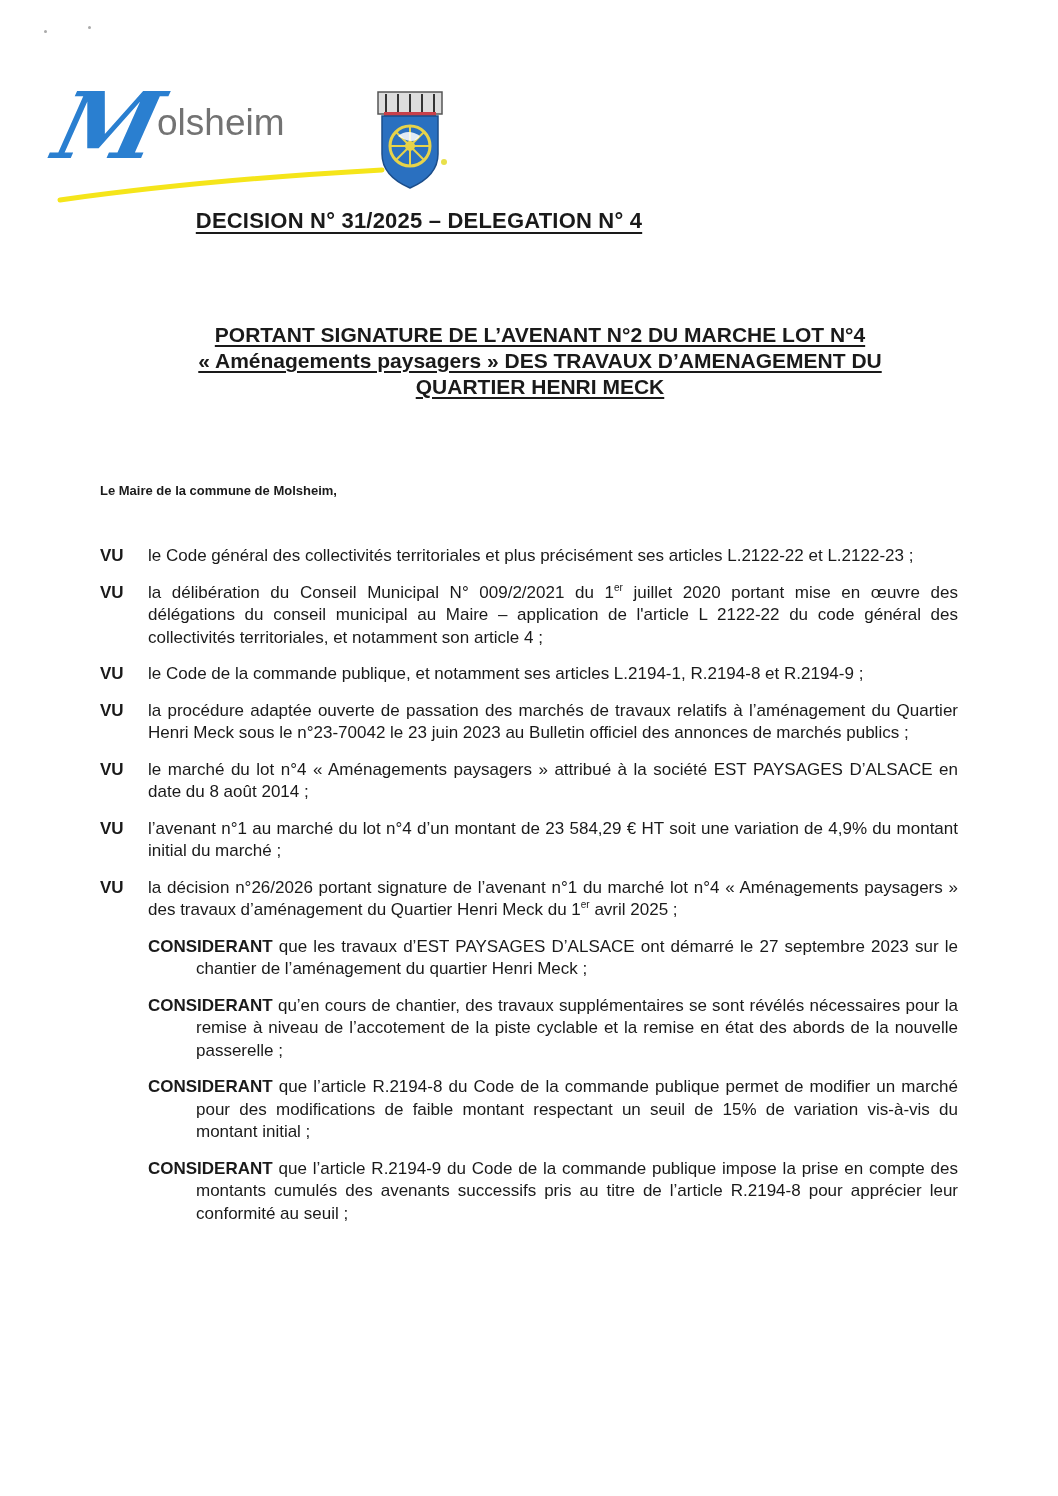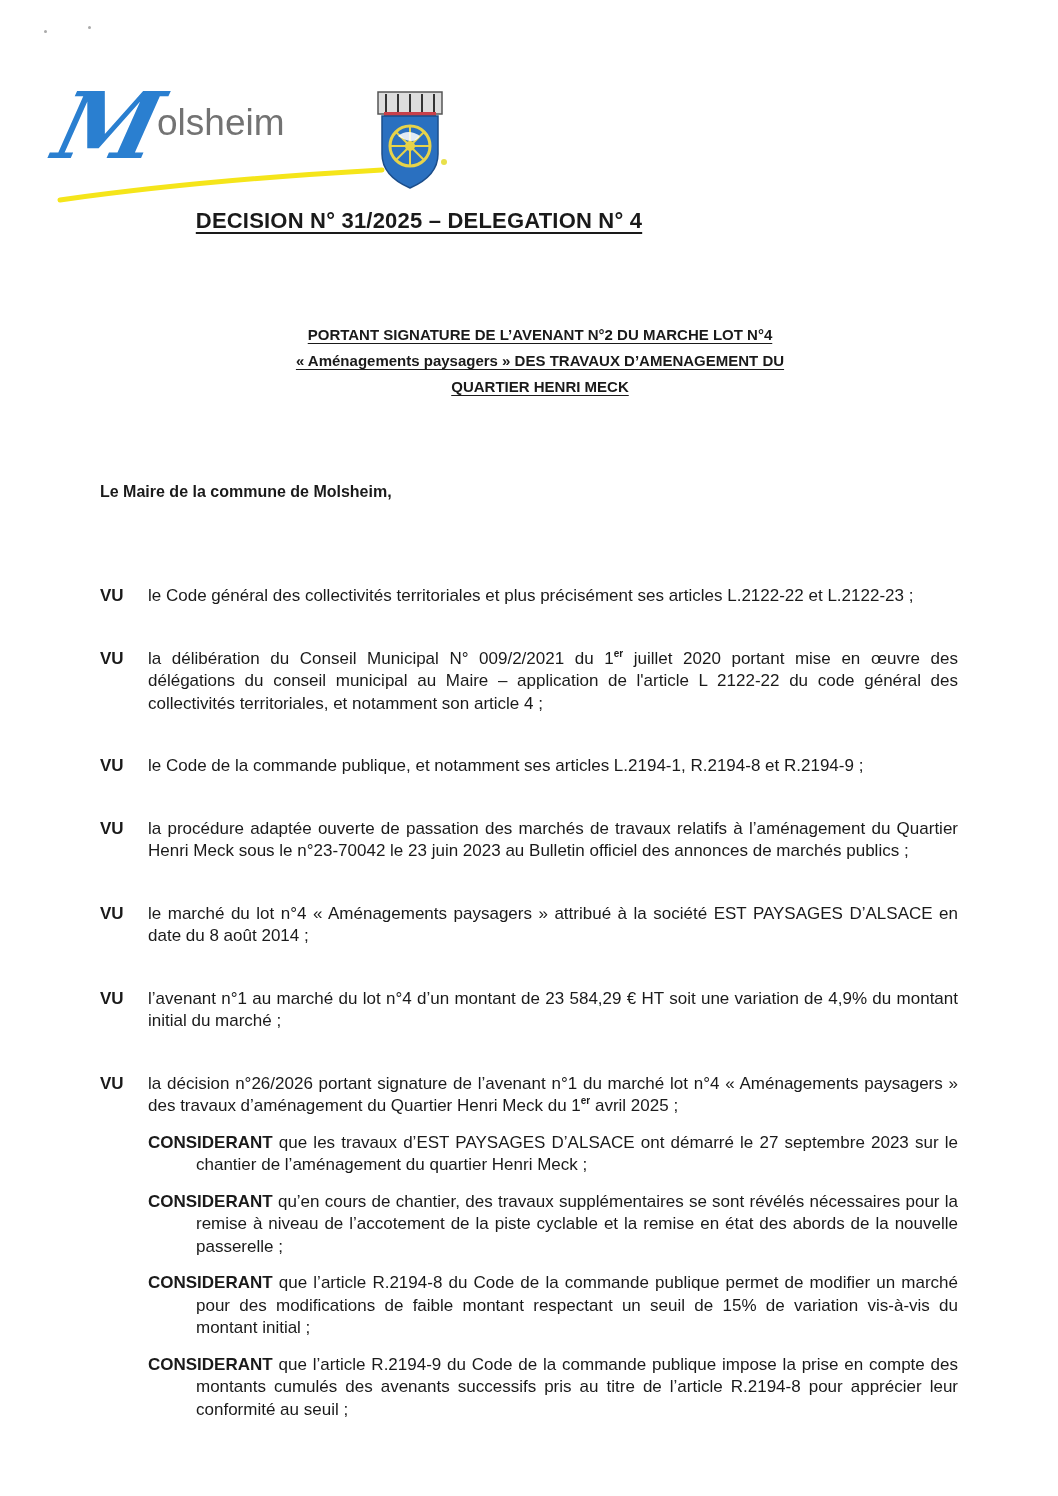--- a/index.html
+++ b/index.html
@@ -10,33 +10,33 @@
   .logo { position: absolute; left: 52px; top: 80px; width: 420px; height: 130px; }
   .logo-M { position: absolute; left: 6px; top: 0; font-family: "DejaVu Serif", serif; font-style: italic; font-weight: bold;
             font-size: 92px; color: #2a7fd0; letter-spacing: -4px; line-height: 1; transform: skewX(-14deg); }
   .logo-rest { position: absolute; left: 105px; top: 24px; font-size: 37px; color: #737373; line-height: 1; font-family: "Liberation Sans", sans-serif; }
   .logo-swoosh { position: absolute; left: 0; top: 70px; }
   .crest { position: absolute; left: 320px; top: 10px; }
 
   .title1 { position: absolute; top: 208px; left: 0; width: 838px; text-align: center;
             font-weight: bold; font-size: 22px; text-decoration: underline; text-underline-offset: 4px; letter-spacing: 0.2px; }
   .title2 { position: absolute; top: 322px; left: 80px; width: 920px; text-align: center;
-            font-weight: bold; font-size: 15px; line-height: 26px; }
+            font-weight: bold; font-size: 21px; line-height: 26px; }
   .title2 span { text-decoration: underline; text-underline-offset: 3px; }
 
-  .intro { position: absolute; top: 483px; left: 100px; font-weight: bold; font-size: 16px; }
+  .intro { position: absolute; top: 483px; left: 100px; font-weight: bold; font-size: 13px; }
 
   .clauses { position: absolute; top: 545px; left: 100px; width: 858px; font-size: 17px; line-height: 22.5px; }
-  .clause { display: flex; margin-bottom: 14px; margin-top: 40px; }
+  .clause { display: flex; margin-bottom: 14px; }
   .clause-key { width: 48px; flex: none; font-weight: bold; }
   .clause-text { flex: 1; text-align: justify; }
   .cons { margin-bottom: 14px; text-align: justify; }
   .cons .cons-key { font-weight: bold; }
   .cons-text-block { display: block; padding-left: 48px; text-indent: -48px; margin-left: 48px; }
-  sup { font-size: 10px; line-height: 0; font-weight: bold; }
+  sup { font-size: 10px; line-height: 0; }
 </style>
 </head>
 <body>
 
 <div class="dots">
   <div class="dot" style="left:0;top:8px"></div>
   <div class="dot" style="left:44px;top:4px"></div>
 </div>
 
 <div class="logo">

